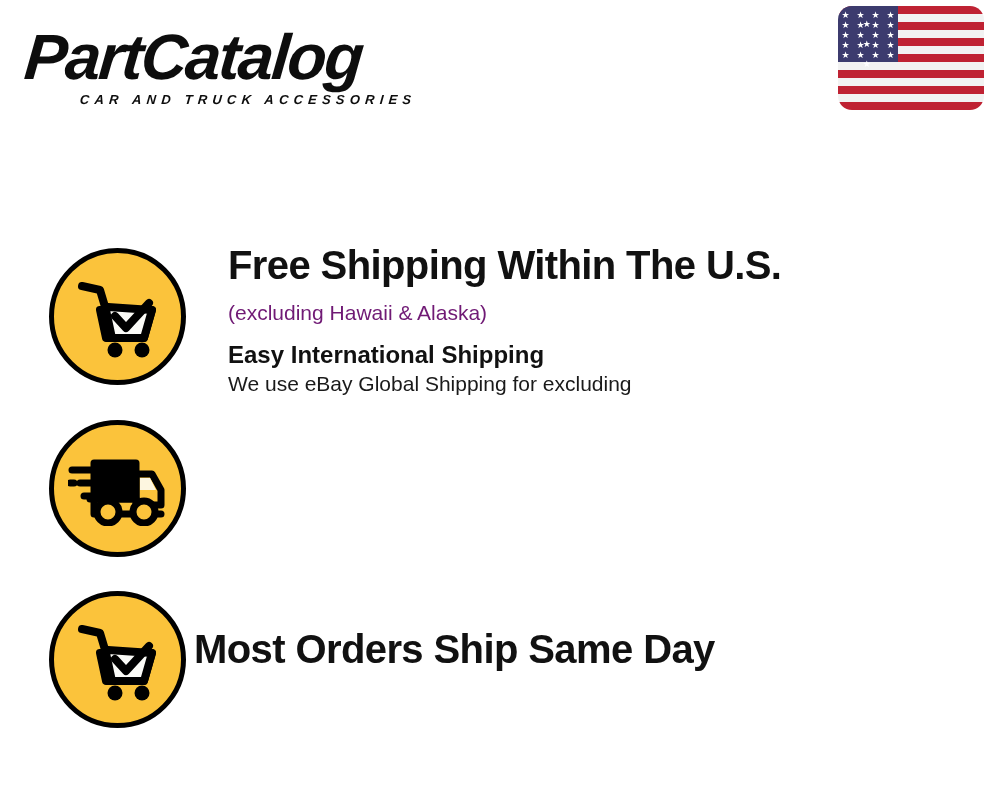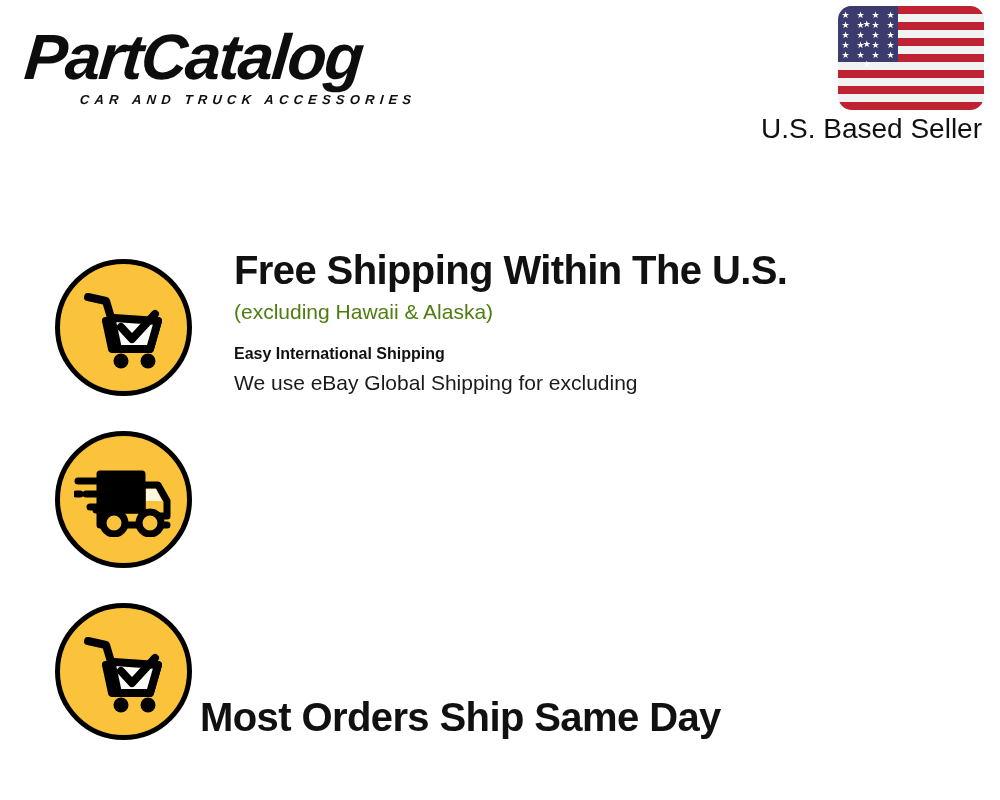--- a/index.html
+++ b/index.html
@@ -113,24 +113,24 @@
 
   
   .features {
     position: absolute;
     left: 0;
     top: 226px;
     width: 1000px;
   }
   .feature-row {
     position: absolute;
-    left: 11px;
+    left: 5px;
     width: 856px;
     display: flex;
-    align-items: flex-end;
+    align-items: flex-start;
   }
   .feature-row.row-1 { top: 0px;   height: 170px; }
   .feature-row.row-2 { top: 170px; height: 172px; }
   .feature-row.row-3 { top: 342px; height: 172px; }
 
   .badge {
     position: relative;
     flex: 0 0 auto;
     margin-left: 44px;
     width: 137px;
@@ -161,30 +161,30 @@
 
   .headline {
     font-size: 40px;
     line-height: 46px;
     font-weight: 700;
     letter-spacing: -0.6px;
     color: #111111;
     white-space: nowrap;
   }
   .subnote {
-    margin-top: 6px;
+    margin-top: 12px;
     font-size: 21px;
     line-height: 26px;
     font-weight: 400;
-    color: #4d7c0f;
+    color: #701a75;
     white-space: nowrap;
   }
   .sub-bold {
     margin-top: 16px;
-    font-size: 16px;
+    font-size: 24px;
     line-height: 26px;
     font-weight: 700;
     color: #111111;
     white-space: nowrap;
   }
   .sub-regular {
     margin-top: 2px;
     font-size: 21px;
     line-height: 27px;
     font-weight: 400;
@@ -221,21 +221,20 @@
 
       <div class="canton">
         <div class="star-row" style="top:5px;">★ ★ ★ ★ ★</div>
         <div class="star-row" style="top:15px;">★ ★ ★ ★</div>
         <div class="star-row" style="top:25px;">★ ★ ★ ★ ★</div>
         <div class="star-row" style="top:35px;">★ ★ ★ ★</div>
         <div class="star-row" style="top:45px;">★ ★ ★ ★ ★</div>
       </div>
     </div>
 
-    <span class="seller-label">U.S. Based Seller</span>
   </div>
 
 </div>
 
 <div class="features">
 
   <div class="feature-row row-1">
 
     <div class="badge offset-1">
       <svg width="92" height="82" viewBox="0 0 92 82" aria-hidden="true">

